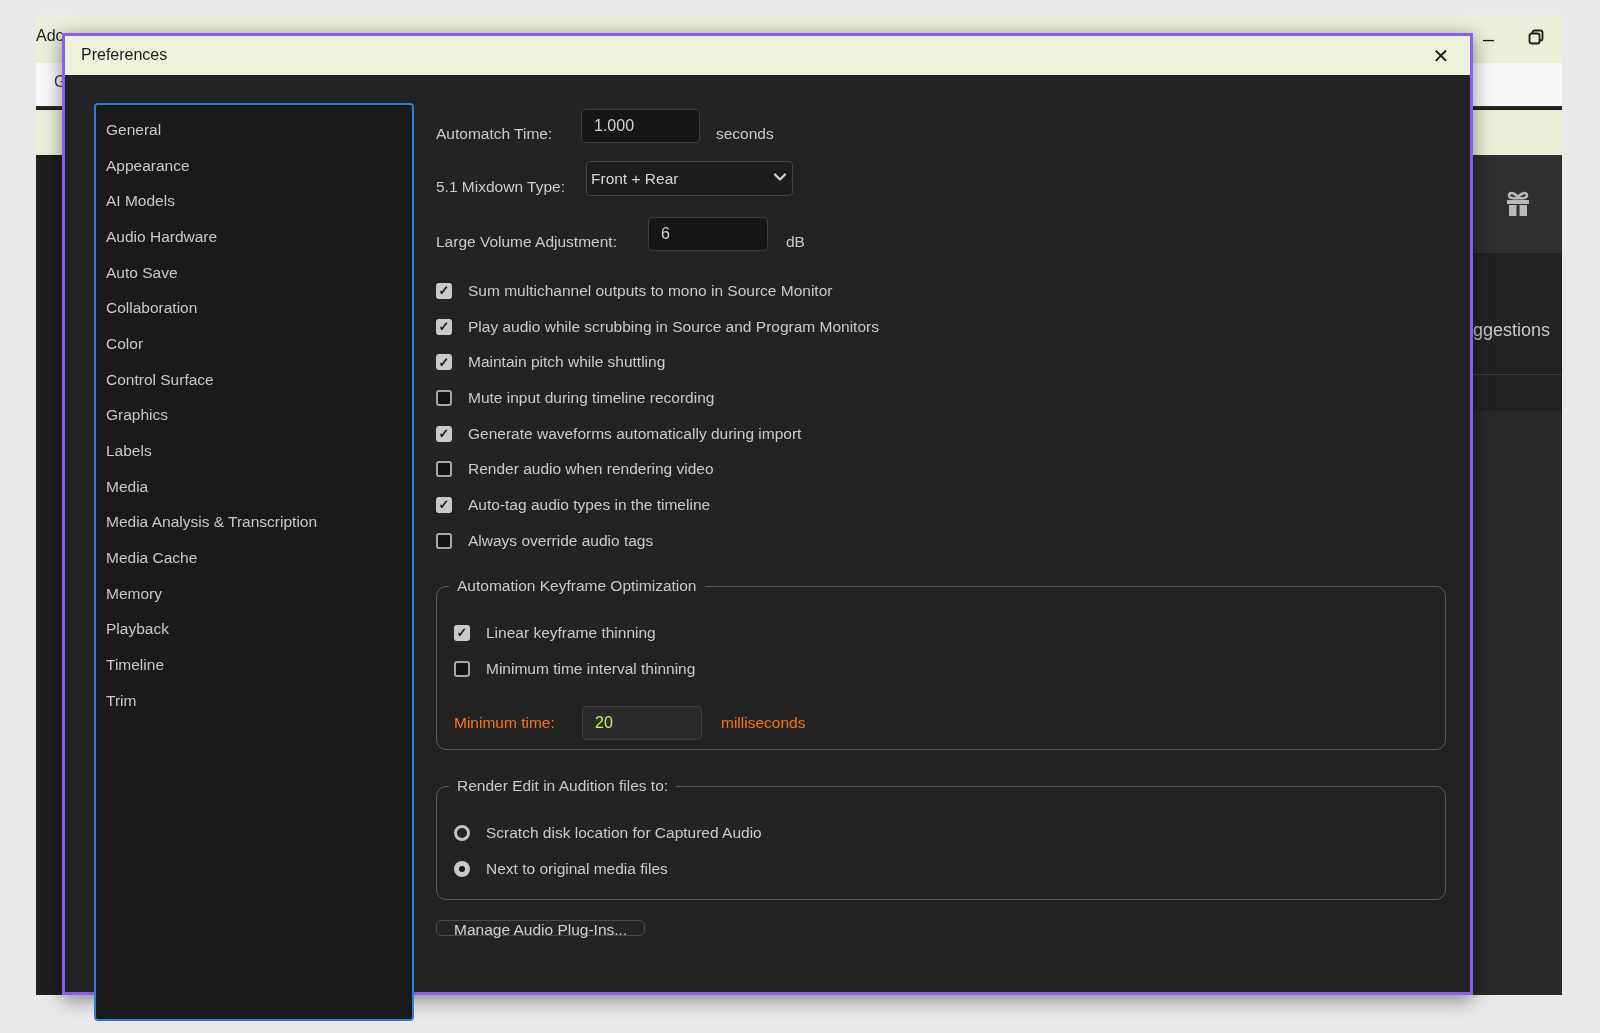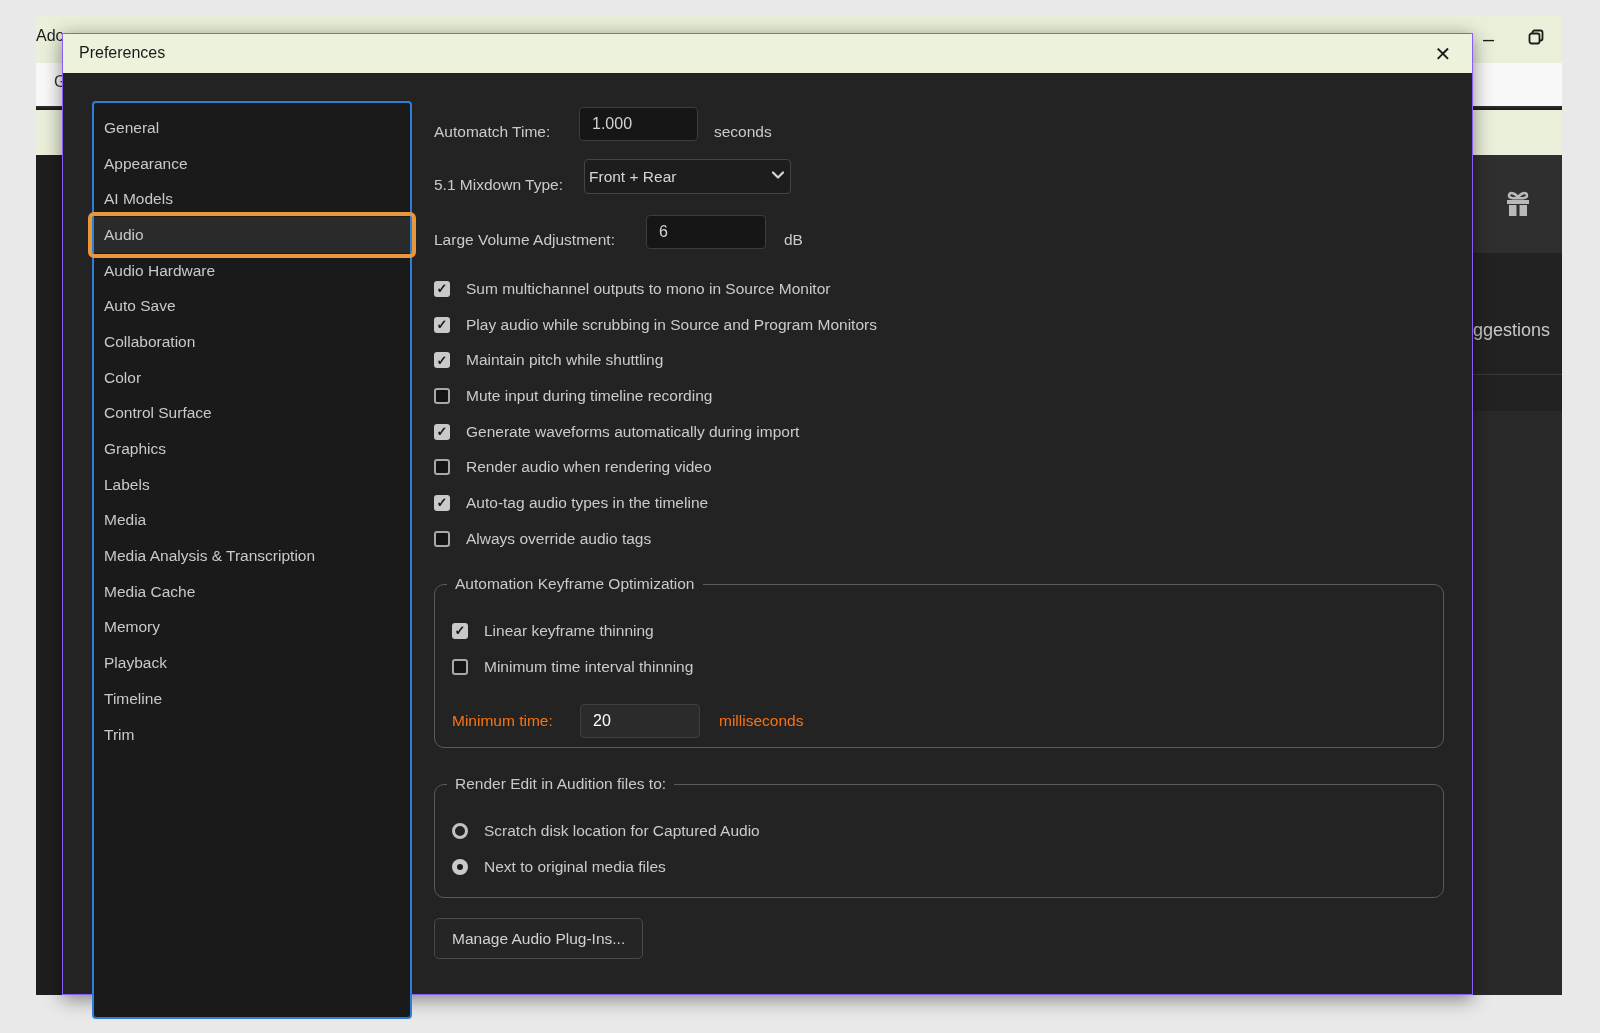--- a/index.html
+++ b/index.html
@@ -20,21 +20,21 @@
   .gift-block { position:absolute; left:1437px; top:140px; width:89px; height:98px; background:#2f2f2f;
       display:flex; align-items:center; justify-content:center; }
   .right-panel { position:absolute; left:1437px; top:238px; width:89px; height:742px; background:#222; }
   .suggestions-frag { position:absolute; left:1437px; top:305px; width:89px; overflow:hidden; white-space:nowrap;
       font-size:18px; color:#c9c9c9; }
   .right-divider { position:absolute; left:1437px; top:359px; width:89px; height:1px; background:#3a3a3a; }
   .right-lower { position:absolute; left:1437px; top:396px; width:89px; height:584px; background:#292929; }
 
   
   .dialog { position:absolute; left:62px; top:33px; width:1411px; height:962px; background:#232323;
-      box-shadow:0 4px 18px rgba(0,0,0,.45); border:1px solid #8b5cf6; }
+      box-shadow:0 4px 18px rgba(0,0,0,.45); border:3px solid #8b5cf6; }
   .dlg-titlebar { position:absolute; left:0; top:0; width:100%; height:39px; background:#edf2dd; }
   .dlg-title { position:absolute; left:16px; top:10px; font-size:16px; color:#1b1b1b; }
   .dlg-close { position:absolute; right:14px; top:5px; width:30px; height:30px; border:none; background:transparent;
       font-size:20px; color:#1b1b1b; cursor:pointer; line-height:30px; text-align:center; }
 
   
   .sidebar { position:absolute; left:29px; top:67px; width:320px; height:918px; background:#1a1a1a;
       border:2px solid #2e7ed5; border-radius:4px; padding-top:7px; }
   .side-item { position:relative; height:35.7px; display:flex; align-items:center; padding-left:10px;
       font-size:15.5px; color:#c9c9c9; cursor:pointer; }
@@ -82,25 +82,25 @@
   
   .group { position:absolute; left:371px; width:1010px; border:1px solid #5a5a5a; border-radius:10px; }
   .group-auto { top:550px; height:164px; }
   .group-render { top:750px; height:114px; }
   .group-legend { position:absolute; top:-10px; left:12px; background:#232323; padding:0 8px;
       font-size:15.5px; color:#c9c9c9; }
   .group-inner { position:absolute; left:17px; top:28px; right:17px; }
   .mintime-row { display:flex; align-items:center; height:35px; margin-top:19px; }
   .mintime-row .flabel { width:128px; }
   .mintime-row.disabled .flabel, .mintime-row.disabled .funit { color:#f97316; }
-  .tinput.disabled { background:#2b2b2b; border-color:#3f3f3f; color:#ffffff; }
+  .tinput.disabled { background:#2b2b2b; border-color:#3f3f3f; color:#bef264; }
   .mintime-row .tinput { width:120px; }
   .mintime-row .funit { margin-left:19px; }
 
-  .manage-btn { position:absolute; left:371px; top:884px; height:41px; padding:0 17px;
+  .manage-btn { position:absolute; left:371px; top:884px; height:16px; padding:0 17px;
       background:#252525; border:1px solid #4a4a4a; border-radius:5px; color:#d2d2d2;
       font-size:15.5px; cursor:pointer; font-family:"Liberation Sans", sans-serif; }
 </style>
 </head>
 <body>
 
 <div class="appwin">
   <div class="appwin-titlebar">
     <span class="appwin-title-frag">Ado</span>
     <span class="win-controls">
@@ -138,21 +138,20 @@
 <div class="dialog">
   <div class="dlg-titlebar">
     <span class="dlg-title">Preferences</span>
     <button class="dlg-close">✕</button>
   </div>
 
   <div class="sidebar" id="sidebar-list">
       <div class="side-item">General</div>
       <div class="side-item">Appearance</div>
       <div class="side-item">AI Models</div>
-      <div class="side-item selected annotated">Audio</div>
       <div class="side-item">Audio Hardware</div>
       <div class="side-item">Auto Save</div>
       <div class="side-item">Collaboration</div>
       <div class="side-item">Color</div>
       <div class="side-item">Control Surface</div>
       <div class="side-item">Graphics</div>
       <div class="side-item">Labels</div>
       <div class="side-item">Media</div>
       <div class="side-item">Media Analysis &amp; Transcription</div>
       <div class="side-item">Media Cache</div>

